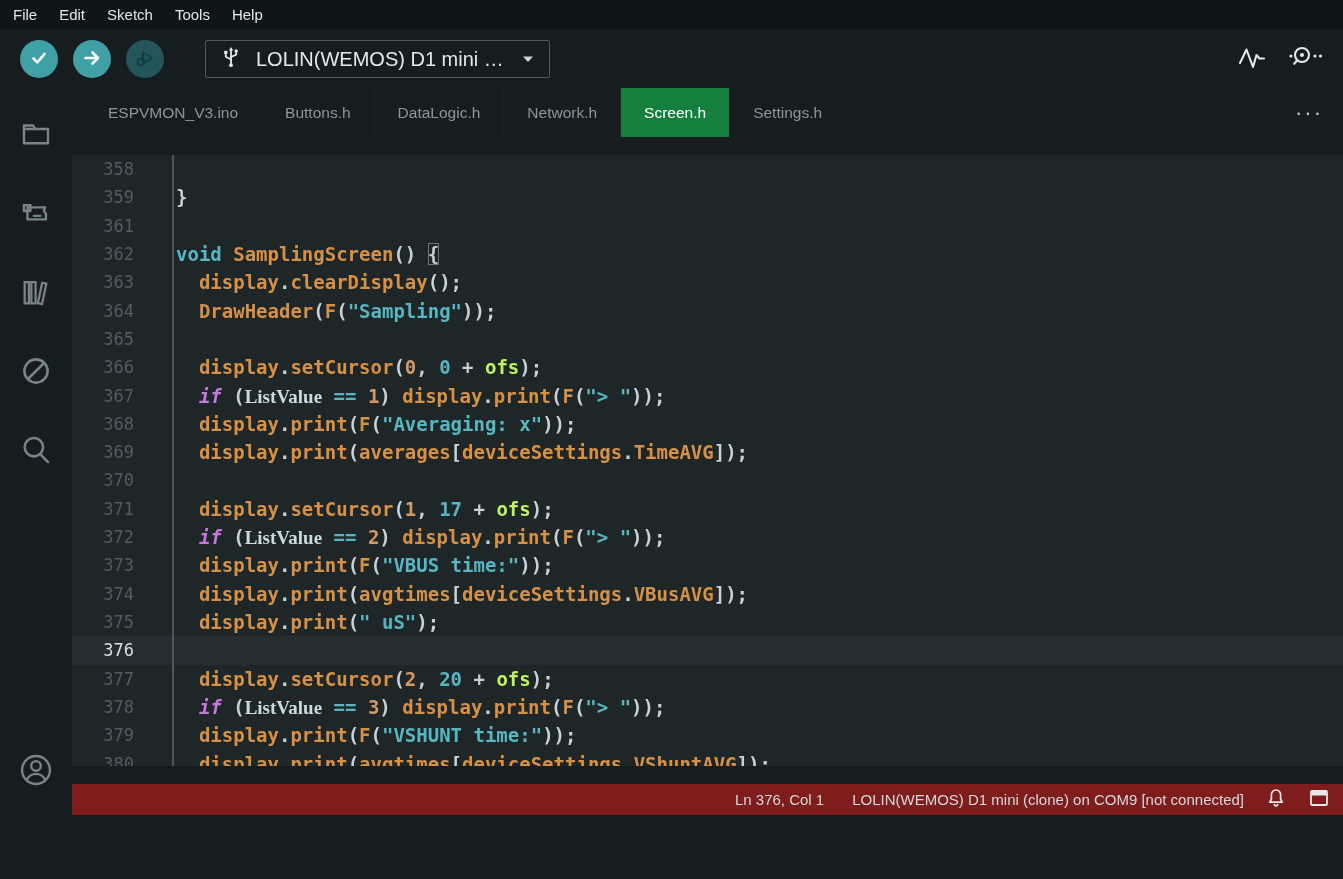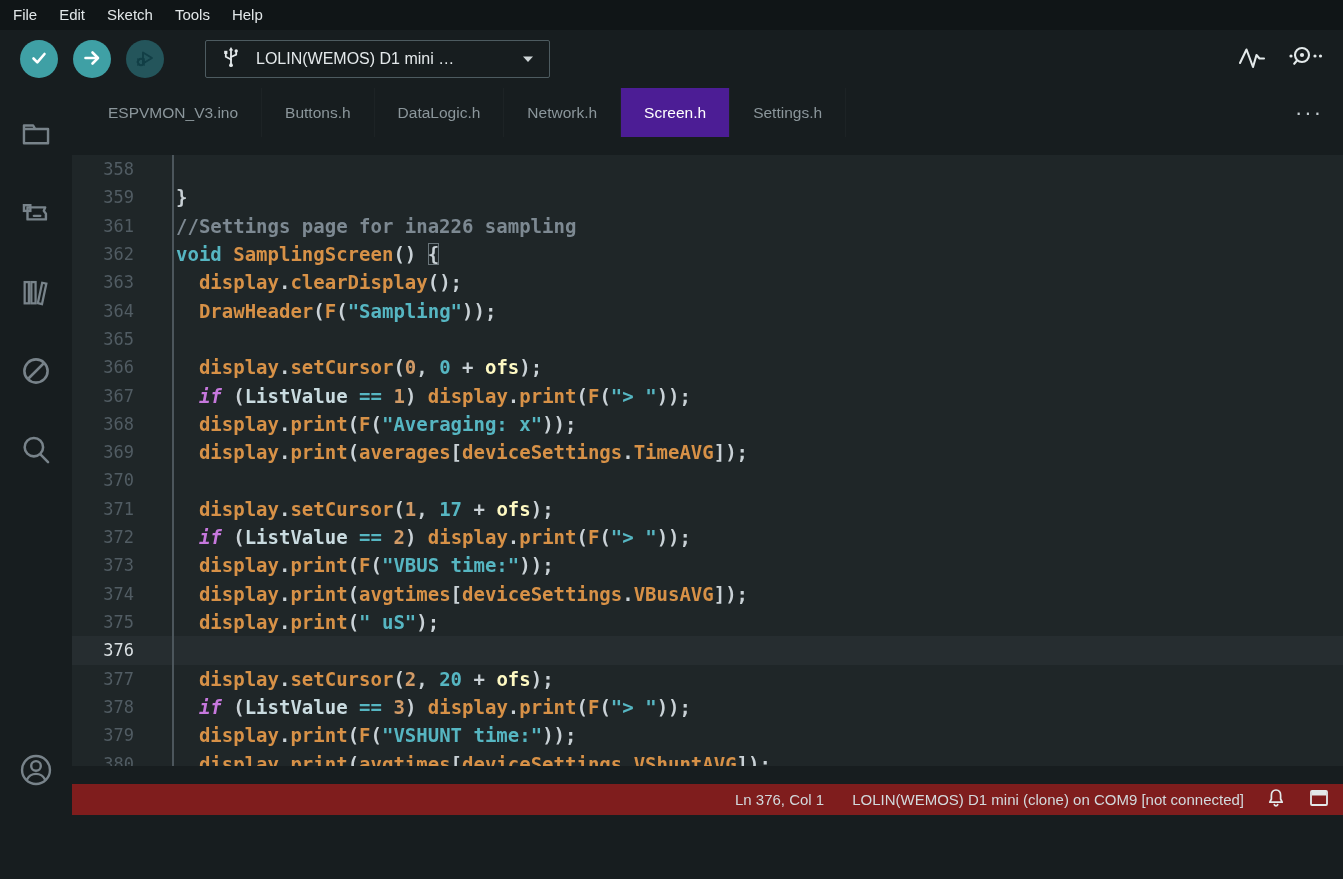--- a/index.html
+++ b/index.html
@@ -14,39 +14,39 @@
 
   
   .toolbar { height:58px; background:#171d1f; display:flex; align-items:center; flex:0 0 auto; position:relative; }
   .tb-circle { width:38px; height:38px; border-radius:50%; margin-left:15px; display:flex;
     align-items:center; justify-content:center; border:none; cursor:pointer; }
   .tb-circle.primary { background:#3fa0a5; }
   .tb-circle.disabled { background:#24555b; }
   .tb-circle:first-of-type { margin-left:20px; }
   .board-selector { margin-left:41px; width:345px; height:38px; border:1px solid #4d5b60; border-radius:2px;
     background:#171d1f; display:flex; align-items:center; padding:0 14px; cursor:pointer; }
-  .board-selector .label { color:#e4e9eb; font-size:16px; margin-left:14px; flex:1; white-space:nowrap; overflow:hidden; }
+  .board-selector .label { color:#e4e9eb; font-size:20px; margin-left:14px; flex:1; white-space:nowrap; overflow:hidden; }
   .tb-right { position:absolute; right:18px; top:0; height:58px; display:flex; align-items:center; gap:18px; }
   .tb-iconbtn { background:none; border:none; cursor:pointer; display:flex; align-items:center; }
 
   
   .main { flex:1; display:flex; min-height:0; }
   .sidebar { width:72px; background:#171d1f; display:flex; flex-direction:column; align-items:center; flex:0 0 auto; }
   .side-btn { width:72px; height:64px; margin-top:15px; display:flex; align-items:center; justify-content:center;
     background:none; border:none; cursor:pointer; }
   .side-spacer { flex:1; }
   .side-btn.account { margin-bottom:12px; }
 
   .workarea { flex:1; display:flex; flex-direction:column; min-width:0;gap:18px; }
 
   
   .tabbar { height:49px; background:#171d1f; display:flex; align-items:stretch; position:relative; flex:0 0 auto; padding-left:13px; }
   .tab { padding:0 23px; display:flex; align-items:center; font-size:15.5px; color:#8b969b;
     border-right:1px solid #1d2325; cursor:pointer; white-space:nowrap; }
-  .tab.active { background:#4c1d95; color:#ffffff;align-items:center; }
+  .tab.active { background:#15803d; color:#ffffff;align-items:center; }
   .tab-more { position:absolute; right:20px; top:0; height:49px; display:flex; align-items:center;
     color:#c3cbcf; font-size:22px; letter-spacing:2px; cursor:pointer; background:none; border:none; line-height:49px; }
 
   
   .editor { flex:1; background:#1f2628; position:relative; overflow:hidden;
     font-family:"DejaVu Sans Mono", monospace; }
   .guide { position:absolute; left:100px; top:0; bottom:0; width:1.5px; background:#4c565c; z-index:2; }
   .code-line { display:flex; height:28.32px; line-height:28.32px; position:relative; cursor:text; }
   .code-line.current { background:#262d30; }
   .ln { width:100px; flex:0 0 auto; text-align:right; padding-right:38px; color:#515c63;
@@ -55,22 +55,22 @@
   .code { white-space:pre; font-size:19px; font-weight:600; padding-left:4px; color:#c9d1d6; }
   .tk-pl { color:#c9d1d6; }
   .tk-cm { color:#7d8992; }
   .tk-kw { color:#c678dd;font-style:italic; }
   .tk-ty { color:#56b6c2; }
   .tk-st { color:#56b6c2; }
   .tk-op { color:#56b6c2; }
   .tk-fn { color:#d79147; }
   .tk-nu { color:#d19a66; }
   .tk-nt { color:#56b6c2; }
-  .tk-va { color:#c9dbe0; }
-  .tk-vb { color:#fef9c3; }
+  .tk-va { color:#c9dbe0;font-family:Liberation Serif, serif; }
+  .tk-vb { color:#bef264; }
   .tk-bx { color:#c9d1d6; box-shadow:inset 0 0 0 1px #6a757a; }
 
   
   .statusbar { height:31px; background:#7f1d1d; display:flex; align-items:center; justify-content:flex-end;
     padding-right:13px; flex:0 0 auto; }
   .status-text { color:#d2d9dc; font-size:15px; white-space:nowrap; }
   .status-pos { margin-right:28px; }
   .status-board { margin-right:22px; }
   .sb-iconbtn { background:none; border:none; cursor:pointer; display:flex; align-items:center; margin-left:0; }
   .sb-iconbtn + .sb-iconbtn { margin-left:22px; }
@@ -229,21 +229,20 @@
             <div class="code-line">
               <span class="ln">358</span>
               <span class="code"></span>
             </div>
             <div class="code-line">
               <span class="ln">359</span>
               <span class="code"><span class="tk-pl">}</span></span>
             </div>
             <div class="code-line">
               <span class="ln">361</span>
-              <span class="code"><span class="tk-cm">//Settings page for ina226 sampling</span></span>
             </div>
             <div class="code-line">
               <span class="ln">362</span>
               <span class="code"><span class="tk-ty">void</span><span class="tk-pl"> </span><span class="tk-fn">SamplingScreen</span><span class="tk-pl">() </span><span class="tk-bx">{</span></span>
             </div>
             <div class="code-line">
               <span class="ln">363</span>
               <span class="code"><span class="tk-pl">  </span><span class="tk-fn">display</span><span class="tk-pl">.</span><span class="tk-fn">clearDisplay</span><span class="tk-pl">();</span></span>
             </div>
             <div class="code-line">

